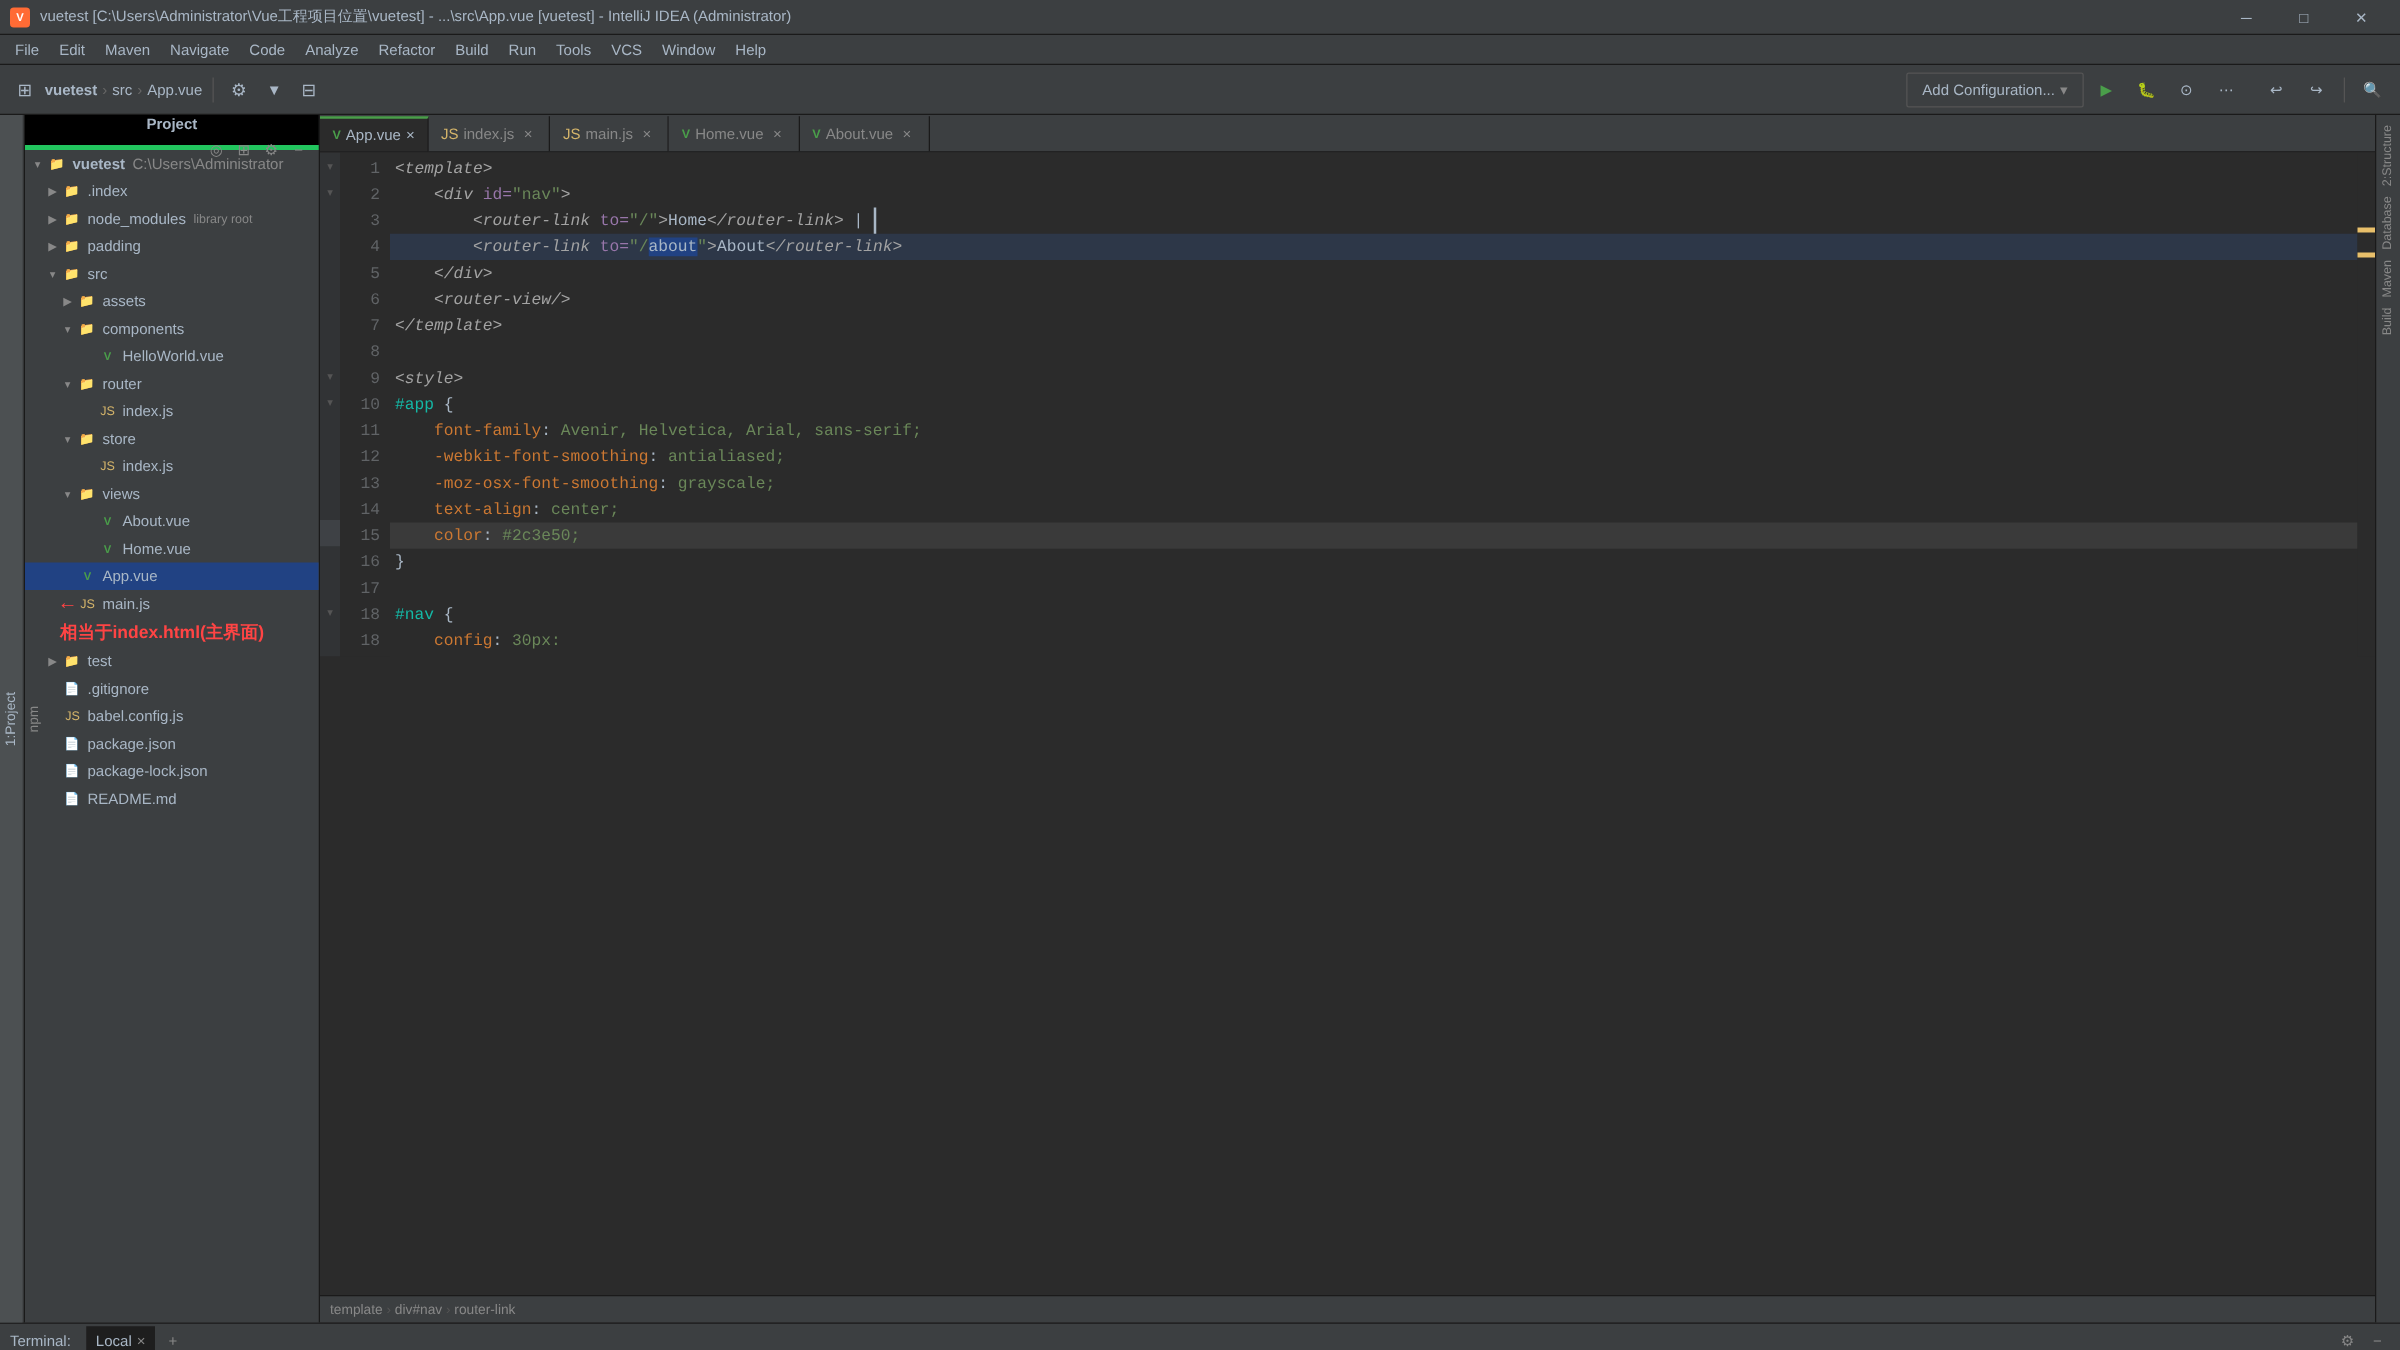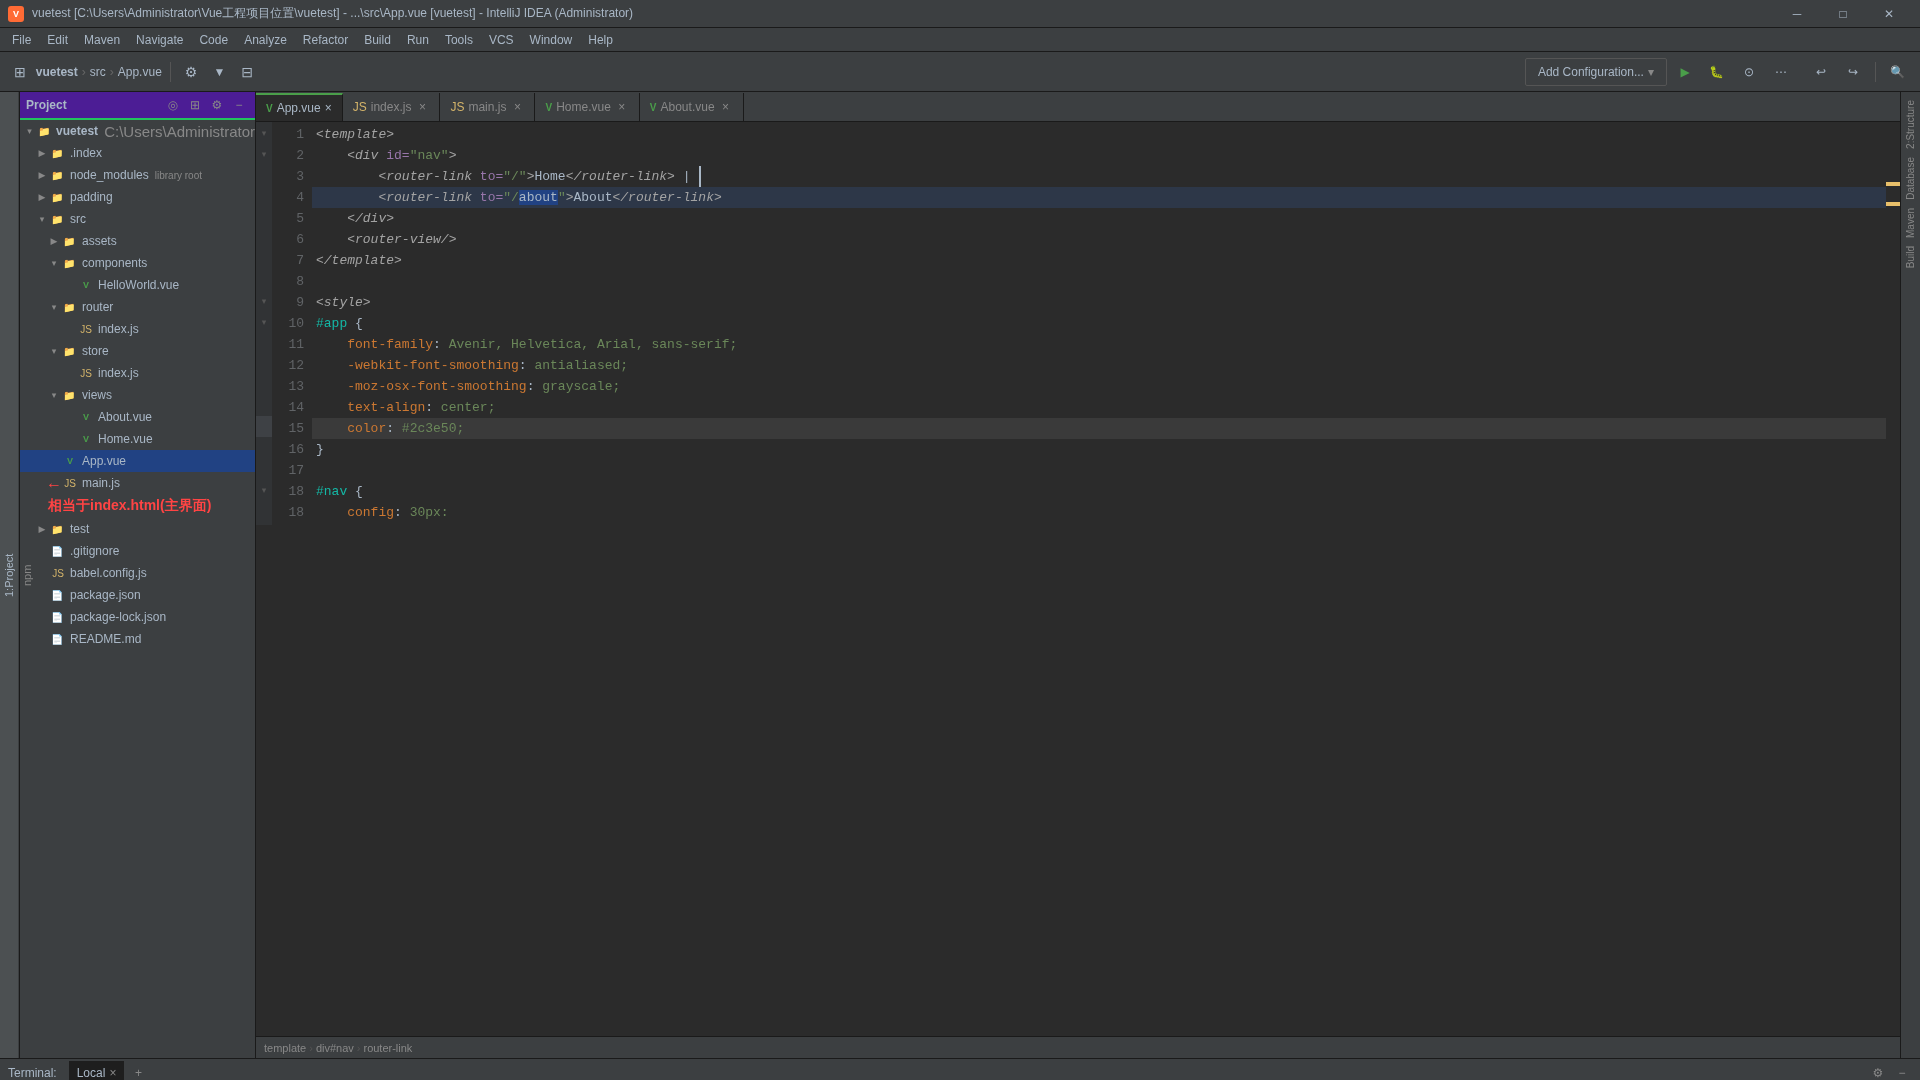--- a/index.html
+++ b/index.html
@@ -36,21 +36,21 @@
     
     #main {
       display: flex; height: calc(1080px - 28px - 24px - 40px - 22px);
     }
 
     
     #project-panel {
       width: 236px; background: #3c3f41; border-right: 1px solid #1a1a1a; display: flex; flex-direction: column;
     }
     #project-panel-header {
-      height: 28px; background: #4c1d95; display: flex; align-items: center; padding: 0 6px; border-bottom: 2px solid #22c55e; gap: 4px;
+      height: 28px; background: #000000; display: flex; align-items: center; padding: 0 6px; border-bottom: 4px solid #22c55e; gap: 4px; flex-direction: column;
     }
     .panel-title { color: #a9b7c6; font-size: 12px; font-weight: bold; }
     .panel-toolbar-btn { width: 20px; height: 20px; display: flex; align-items: center; justify-content: center; cursor: pointer; color: #888; }
     #project-tree { flex: 1; overflow-y: auto; font-size: 12px; }
     .tree-item { display: flex; align-items: center; height: 22px; padding-left: 4px; cursor: pointer; gap: 2px; }
     .tree-item.selected { background: #214283; }
     .tree-arrow { width: 12px; display: inline-flex; align-items: center; justify-content: center; color: #888; font-size: 9px; }
     .tree-icon { width: 16px; height: 16px; display: inline-flex; align-items: center; justify-content: center; margin-right: 2px; font-size: 10px; }
     .folder-icon { color: #c5c53a; }
     .vue-icon { color: #4a9e4a; font-size: 9px; font-weight: bold; }
@@ -232,21 +232,21 @@
         <div class="panel-toolbar-btn">⚙</div>
         <div class="panel-toolbar-btn">−</div>
       </div>
     </div>
     <div id="project-tree">
 
       <div class="tree-item" style="padding-left:4px;">
         <span class="tree-arrow">▾</span>
         <span class="tree-icon folder-icon">📁</span>
         <span style="color:#a9b7c6;font-weight:bold;">vuetest</span>
-        <span style="color:#888;margin-left:4px;font-size:15px;">C:\Users\Administrator</span>
+        <span style="color:#888;margin-left:4px;font-size:12px;">C:\Users\Administrator</span>
       </div>
 
       <div class="tree-item" style="padding-left:16px;">
         <span class="tree-arrow">▶</span>
         <span class="tree-icon folder-icon">📁</span>
         <span>.index</span>
       </div>
 
       <div class="tree-item" style="padding-left:16px;">
         <span class="tree-arrow">▶</span>

